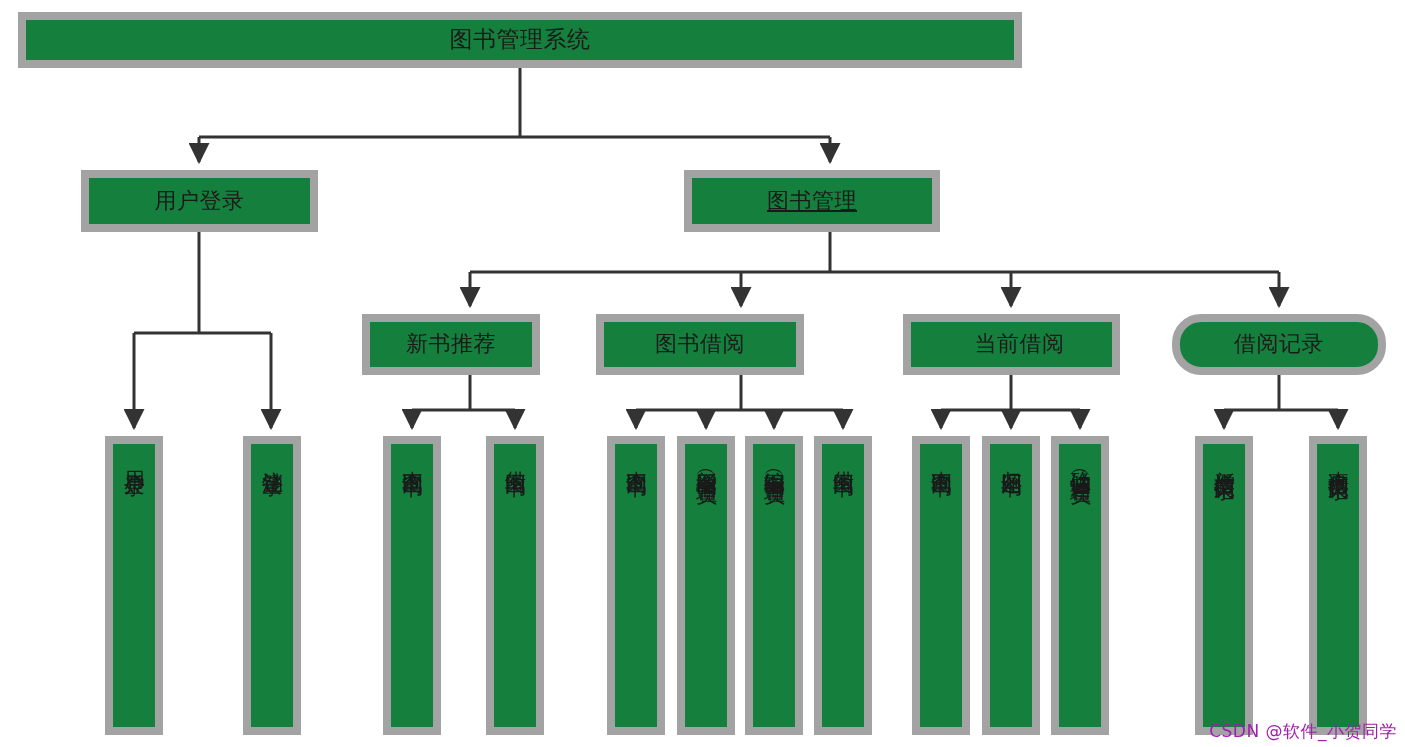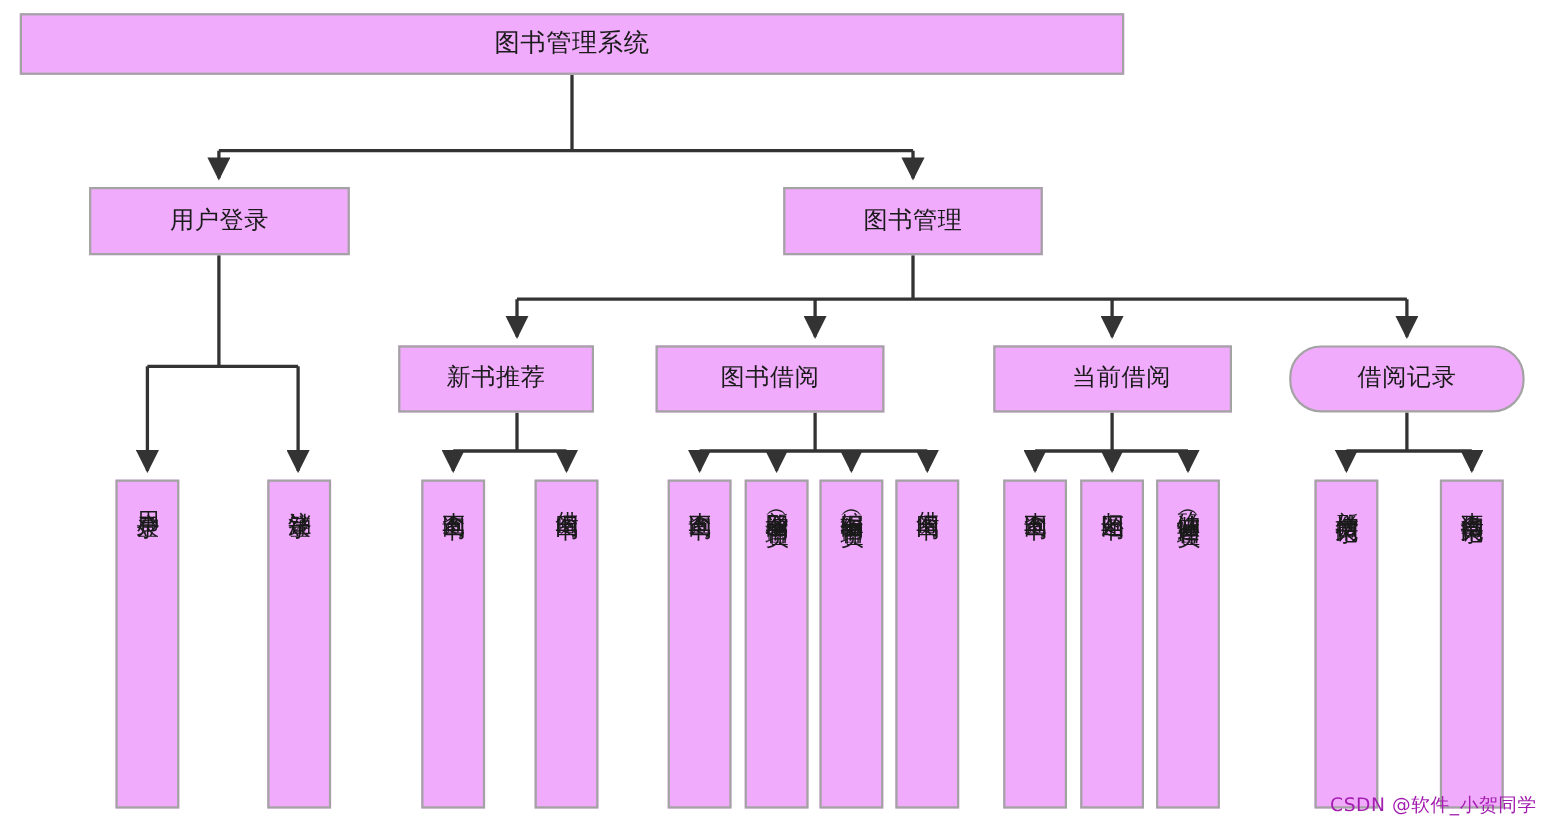--- a/index.html
+++ b/index.html
@@ -21,22 +21,22 @@
     position: absolute;
     left: 0;
     top: 0;
     width: 1405px;
     height: 747px;
     pointer-events: none;
   }
   .node {
     position: absolute;
     box-sizing: border-box;
-    background: #f0abfc;
-    border: 2px solid #a3a3a3;
+    background: #15803d;
+    border: 8px solid #a3a3a3;
     display: flex;
     align-items: center;
     justify-content: center;
     color: #1a1a1a;
   }
   .node-label {
     display: block;
     text-align: center;
     line-height: 1.12;
     letter-spacing: 0.5px;
@@ -130,21 +130,21 @@
     </g>
   </svg>
 
   <div class="node horiz root" style="left:18px; top:12px; width:1004px; height:56px;">
     <span class="node-label">图书管理系统</span>
   </div>
 
   <div class="node horiz" style="left:81px; top:170px; width:237px; height:62px;">
     <span class="node-label">用户登录</span>
   </div>
-  <div class="node horiz" style="left:712px; top:170px; width:236px; height:62px;">
+  <div class="node horiz" style="left:684px; top:170px; width:256px; height:62px;text-decoration:underline;">
     <span class="node-label">图书管理</span>
   </div>
 
   <div class="node horiz" style="left:362px; top:314px; width:178px; height:61px;">
     <span class="node-label">新书推荐</span>
   </div>
   <div class="node horiz" style="left:596px; top:314px; width:208px; height:61px;">
     <span class="node-label">图书借阅</span>
   </div>
   <div class="node horiz" style="left:903px; top:314px; width:217px; height:61px;padding-left:16px;">

